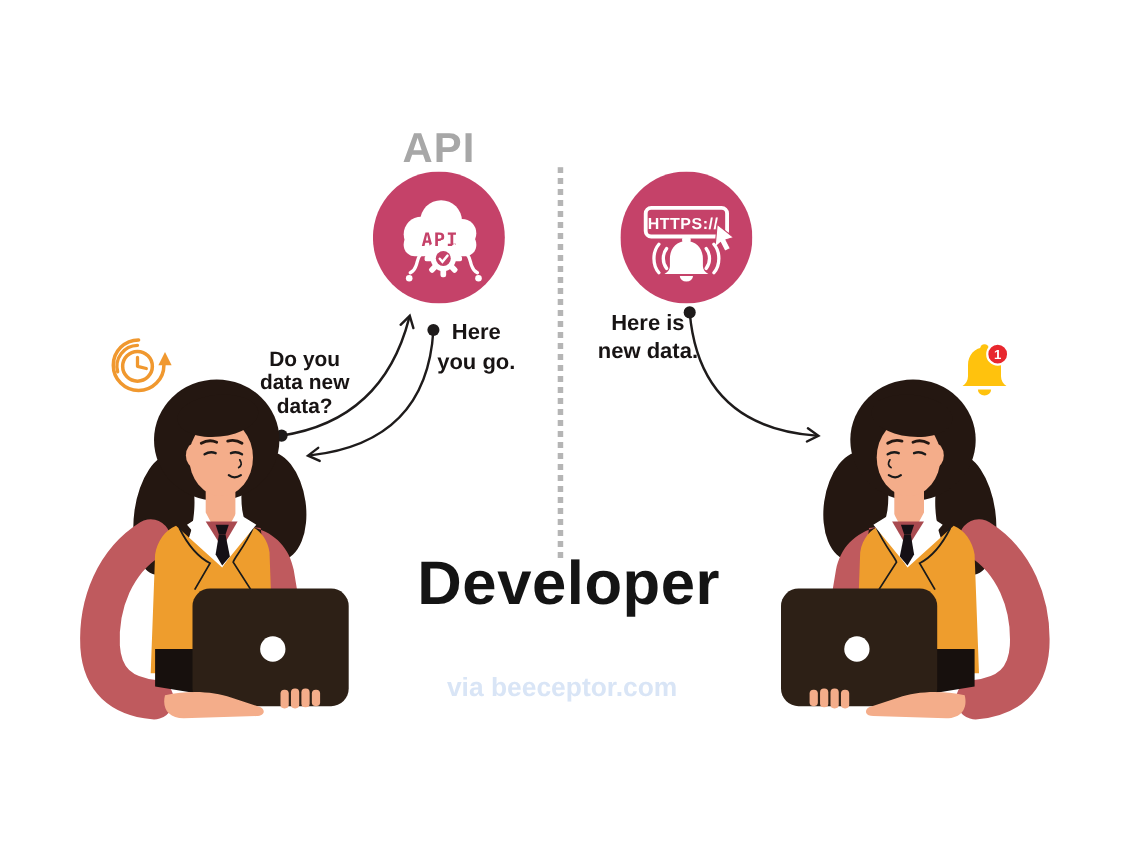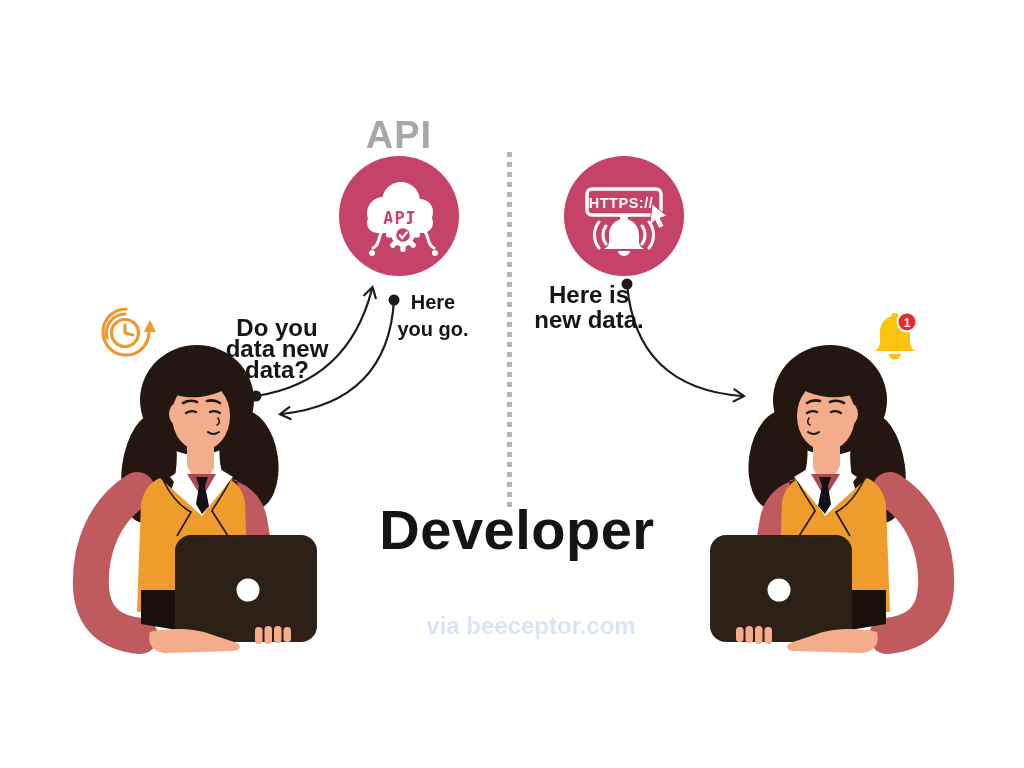--- a/index.html
+++ b/index.html
@@ -6,26 +6,26 @@
   #canvas{
     position:relative;width:1024px;height:768px;background:#ffffff;overflow:hidden;
     font-family:"Liberation Sans",sans-serif;
   }
   .abs{position:absolute;}
   .side-title{
     font-size:38px;font-weight:bold;color:#a7a7a7;letter-spacing:1px;
     transform:translateX(-50%);white-space:nowrap;
   }
   .bubble{
-    font-size:24px;font-weight:bold;color:#181414;text-align:center;
+    font-size:19px;font-weight:bold;color:#181414;text-align:center;
     transform:translateX(-50%);white-space:nowrap;
   }
   .bubble.q{line-height:21px;}
   .bubble.a{line-height:27px;font-size:20px;}
-  .bubble.m{line-height:25px;font-size:24px;}
+  .bubble.m{line-height:25px;font-size:20px;}
   .divider{
     width:5px;height:358px;
     background:repeating-linear-gradient(to bottom,#b5b5b5 0 5px,transparent 5px 10px);
   }
   .center-title{
     font-size:56px;font-weight:bold;color:#141414;line-height:56px;text-align:center;
     transform:translateX(-50%);white-space:nowrap;letter-spacing:0.5px;
   }
   .attribution{
     font-size:24px;font-weight:bold;color:#d9e5f6;transform:translateX(-50%);white-space:nowrap;
@@ -209,15 +209,15 @@
   <div class="abs mirror" style="left:702px;top:340px;width:260px;height:330px;">
     <svg width="260" height="330" viewBox="0 0 260 330">
         <use href="#woman"></use>
       </svg>
   </div>
 
   <div class="abs center-title" style="left:517px;top:502px;">
     <div>Developer</div>
   </div>
 
-  <div class="abs attribution" style="left:531px;top:612px;">via beeceptor.com</div>
+  <div class="abs attribution" style="left:511px;top:612px;">via beeceptor.com</div>
 
 </div>
 
 </body></html>

